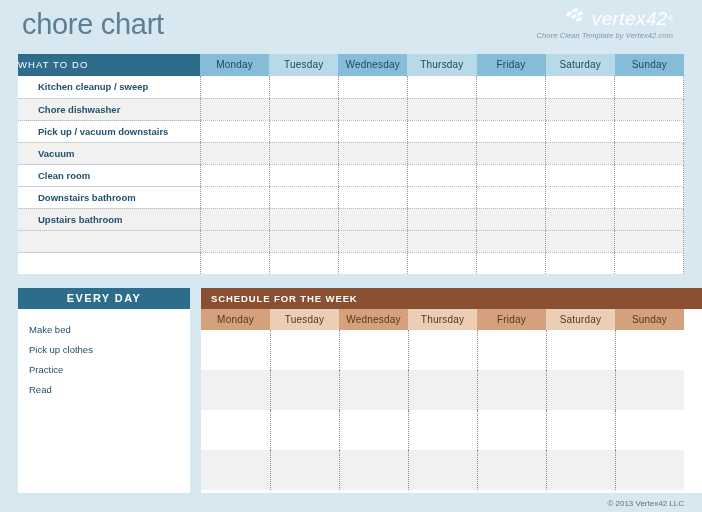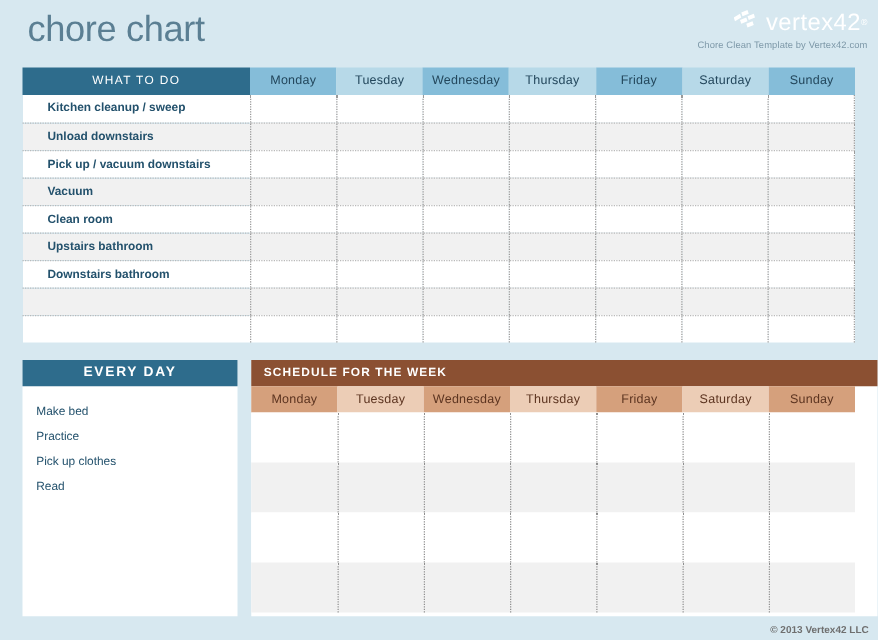--- a/index.html
+++ b/index.html
@@ -15,21 +15,21 @@
     background: #d7e8f0;
   }
 
   
   #header { position: absolute; left: 0; top: 0; width: 702px; height: 52px; }
   #title {
     position: absolute; left: 22px; top: 8px;
     font-size: 29px; font-weight: 400;
     color: #5b7f93; letter-spacing: -0.3px;
   }
-  #brand { position: absolute; right: 8px; top: 8px; text-align: right; }
+  #brand { position: absolute; right: 29px; top: 8px; text-align: right; font-style: italic; }
   #brand-logo {
     display: flex; align-items: center; justify-content: flex-end;
     height: 20px;
   }
   #brand-mark { margin-right: 4px; }
   #brand-word {
     font-size: 19px; color: #ffffff; font-weight: 400;
     letter-spacing: 0.4px; line-height: 19px;
   }
   #brand-tm { font-size: 7px; color: #ffffff; vertical-align: top; }
@@ -46,21 +46,21 @@
   #chore-table {
     position: absolute; left: 18px; top: 54px;
     width: 666px;
   }
   #chore-table col.task { width: 182px; }
   #chore-table col.day  { width: 69.14px; }
 
   .hdr-task {
     background: #2e6c8c; color: #ffffff;
     font-size: 9.5px; font-weight: bold; letter-spacing: 1.1px;
-    text-align: center; height: 22px; line-height: 22px;
+    text-align: left; height: 22px; line-height: 22px;
   }
   .hdr-day {
     color: #23475c; font-size: 10px; font-weight: bold;
     text-align: center; height: 22px; line-height: 22px;
     letter-spacing: 0.2px;
   }
   .hdr-day.dark  { background: #85bdd9; }
   .hdr-day.light { background: #b7d9e8; }
 
   .chore-row td { height: 22px; }
@@ -117,22 +117,22 @@
   }
   .sh-day.dark  { background: #d5a07c; }
   .sh-day.light { background: #eccdb6; }
   .sch-row td { height: 40px; border-left: 1px dotted #8f8f8f; }
   .sch-row td:first-child { border-left: none; }
   .sch-row.odd  td { background: #ffffff; }
   .sch-row.even td { background: #f1f1f1; }
 
   
   #footer {
-    position: absolute; right: 7px; bottom: 4px;
-    font-size: 8px; color: #6f6f6f; font-weight: bold;
+    position: absolute; right: 18px; bottom: 4px;
+    font-size: 8px; color: #6f6f6f;
   }
 </style>
 </head>
 <body>
 
 <div id="page">
 
   <div id="header">
     <div id="title">chore chart</div>
 
@@ -184,21 +184,21 @@
         <td class="task-cell">Kitchen cleanup / sweep</td>
         <td class="day-cell"></td>
         <td class="day-cell"></td>
         <td class="day-cell"></td>
         <td class="day-cell"></td>
         <td class="day-cell"></td>
         <td class="day-cell"></td>
         <td class="day-cell last"></td>
       </tr>
       <tr class="chore-row even">
-        <td class="task-cell">Unload downstairs</td>
+        <td class="task-cell">Chore dishwasher</td>
         <td class="day-cell"></td>
         <td class="day-cell"></td>
         <td class="day-cell"></td>
         <td class="day-cell"></td>
         <td class="day-cell"></td>
         <td class="day-cell"></td>
         <td class="day-cell last"></td>
       </tr>
       <tr class="chore-row odd">
         <td class="task-cell">Pick up / vacuum downstairs</td>
@@ -223,32 +223,32 @@
       <tr class="chore-row odd">
         <td class="task-cell">Clean room</td>
         <td class="day-cell"></td>
         <td class="day-cell"></td>
         <td class="day-cell"></td>
         <td class="day-cell"></td>
         <td class="day-cell"></td>
         <td class="day-cell"></td>
         <td class="day-cell last"></td>
       </tr>
+      <tr class="chore-row odd">
+        <td class="task-cell">Downstairs bathroom</td>
+        <td class="day-cell"></td>
+        <td class="day-cell"></td>
+        <td class="day-cell"></td>
+        <td class="day-cell"></td>
+        <td class="day-cell"></td>
+        <td class="day-cell"></td>
+        <td class="day-cell last"></td>
+      </tr>
       <tr class="chore-row even">
         <td class="task-cell">Upstairs bathroom</td>
-        <td class="day-cell"></td>
-        <td class="day-cell"></td>
-        <td class="day-cell"></td>
-        <td class="day-cell"></td>
-        <td class="day-cell"></td>
-        <td class="day-cell"></td>
-        <td class="day-cell last"></td>
-      </tr>
-      <tr class="chore-row odd">
-        <td class="task-cell">Downstairs bathroom</td>
         <td class="day-cell"></td>
         <td class="day-cell"></td>
         <td class="day-cell"></td>
         <td class="day-cell"></td>
         <td class="day-cell"></td>
         <td class="day-cell"></td>
         <td class="day-cell last"></td>
       </tr>
       <tr class="chore-row even">
         <td class="task-cell"></td>
@@ -270,22 +270,22 @@
         <td class="day-cell"></td>
         <td class="day-cell last"></td>
       </tr>
     </tbody>
   </table>
 
   <div id="everyday-panel">
     <div id="everyday-header">EVERY DAY</div>
     <div id="everyday-list">
       <div class="everyday-item">Make bed</div>
+      <div class="everyday-item">Pick up clothes</div>
       <div class="everyday-item">Practice</div>
-      <div class="everyday-item">Pick up clothes</div>
       <div class="everyday-item">Read</div>
     </div>
   </div>
 
   <div id="schedule">
     <div id="schedule-header">SCHEDULE FOR THE WEEK</div>
     <table class="tbl" id="schedule-table">
       <colgroup>
         <col>
           <col>

